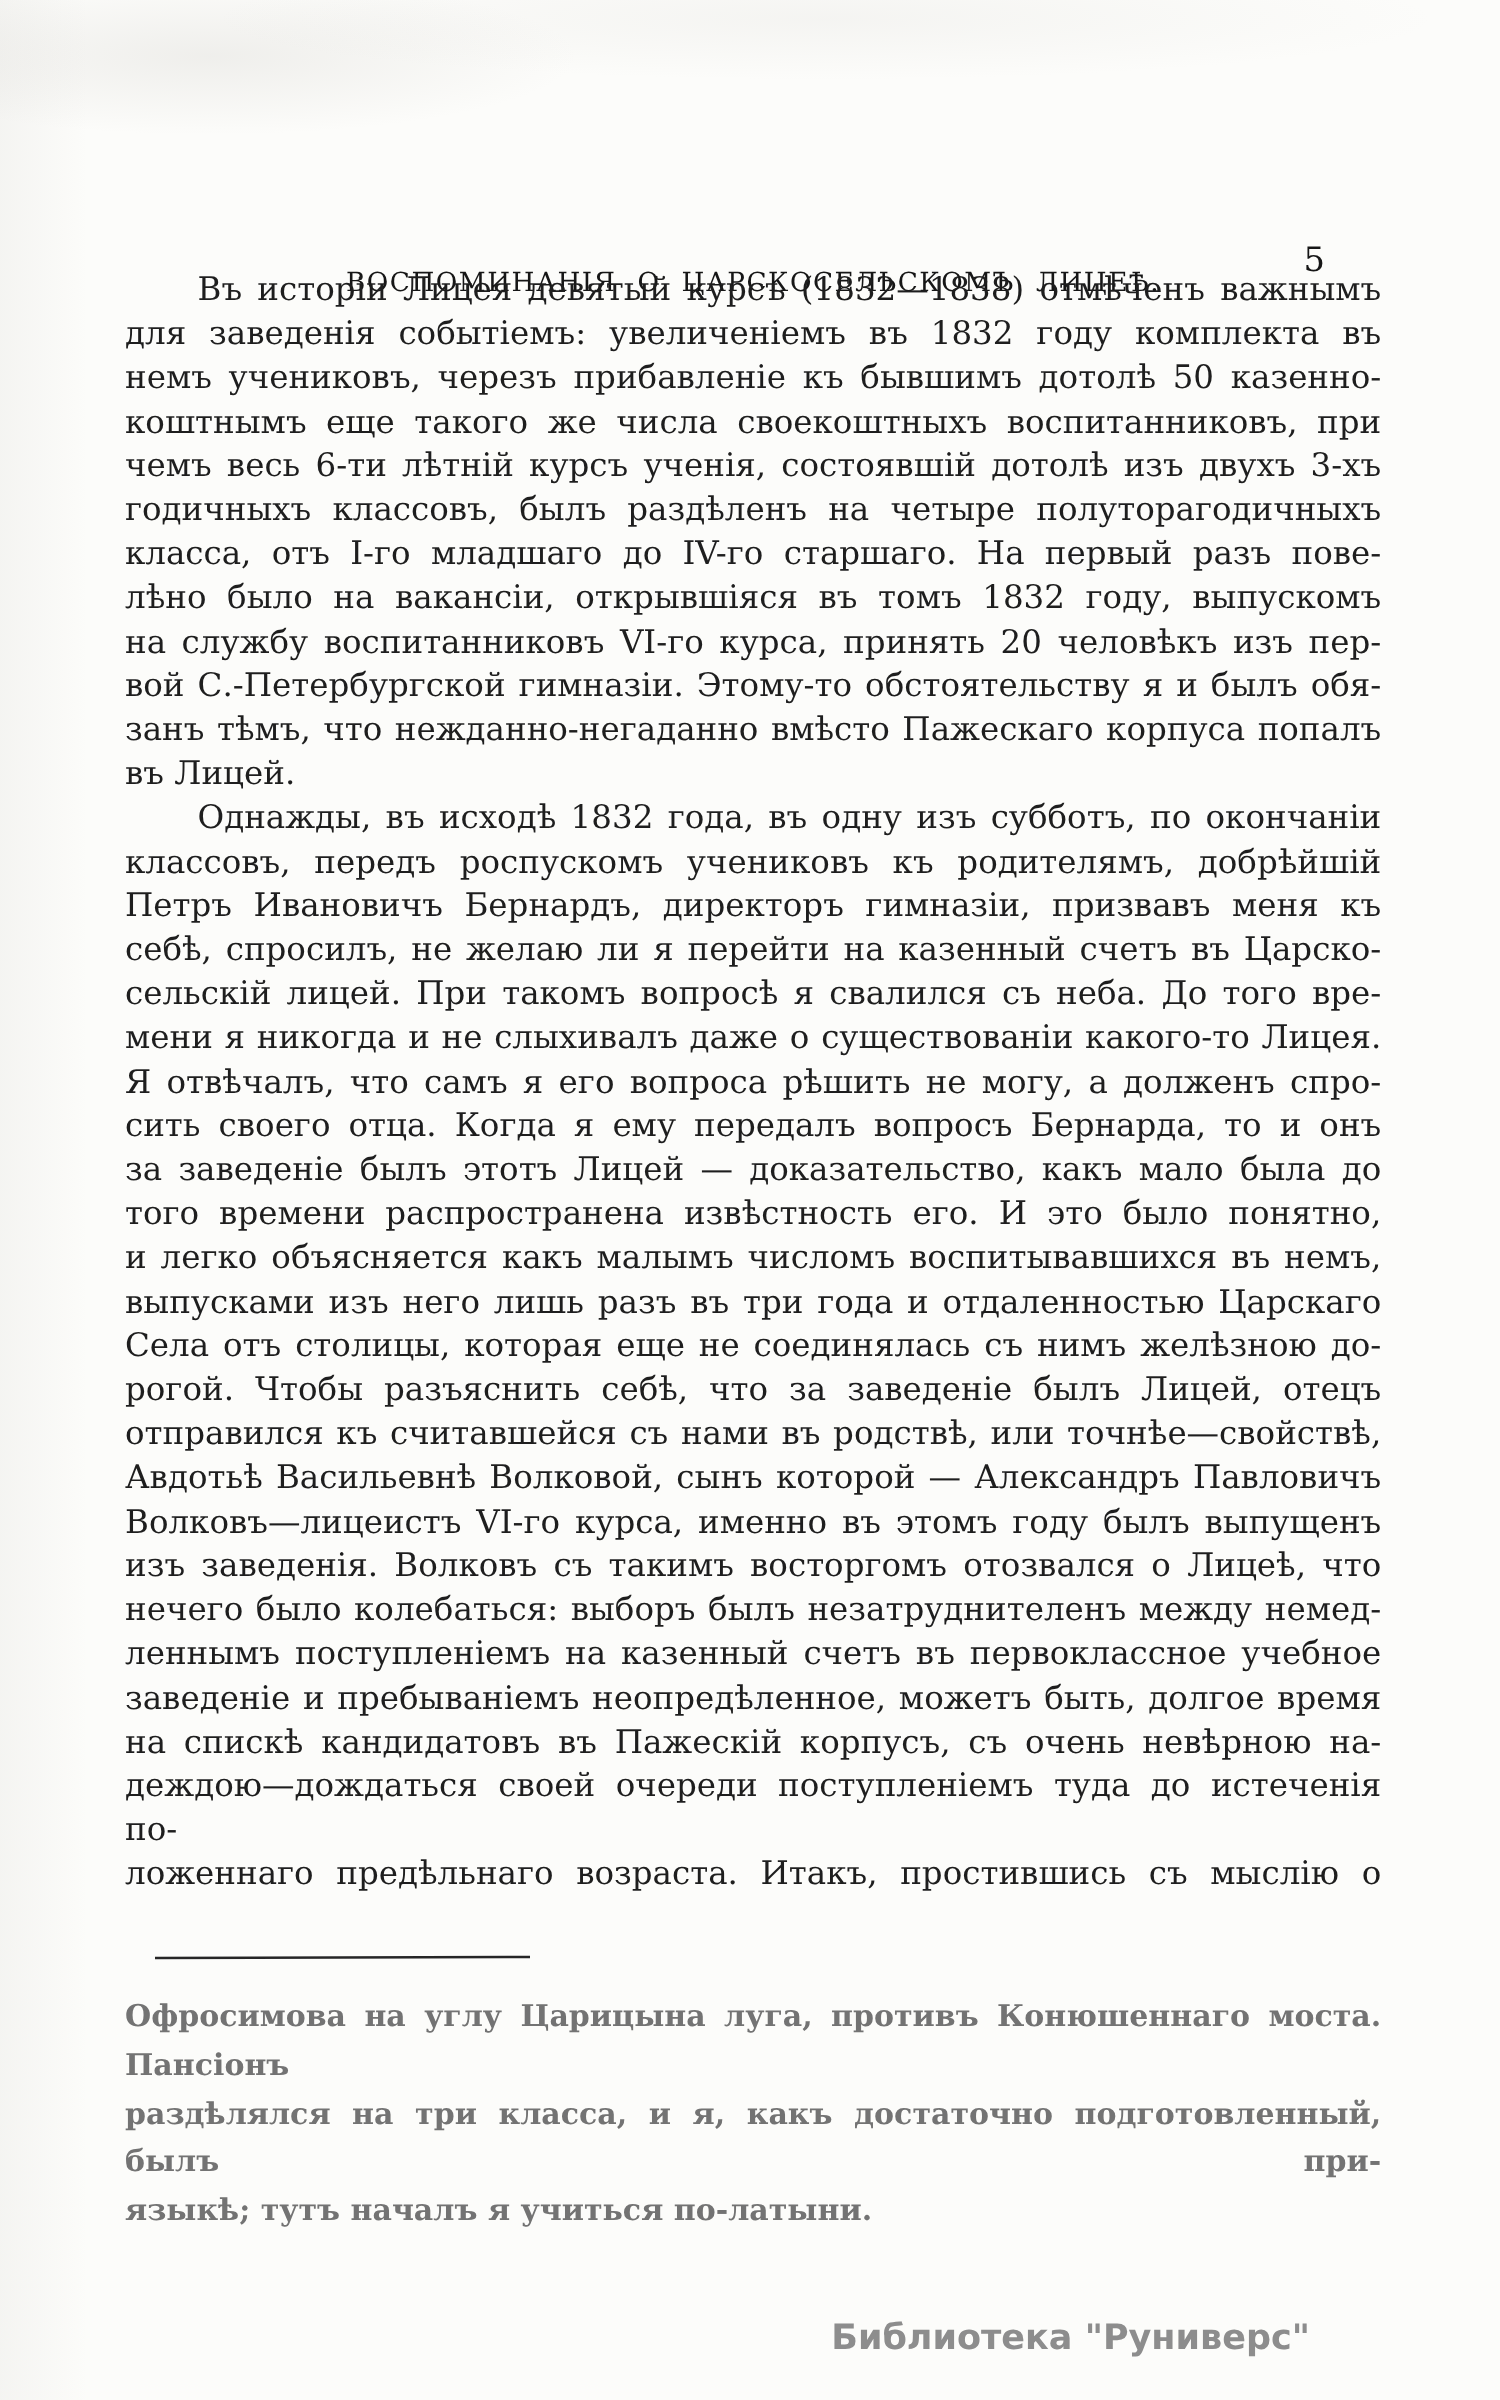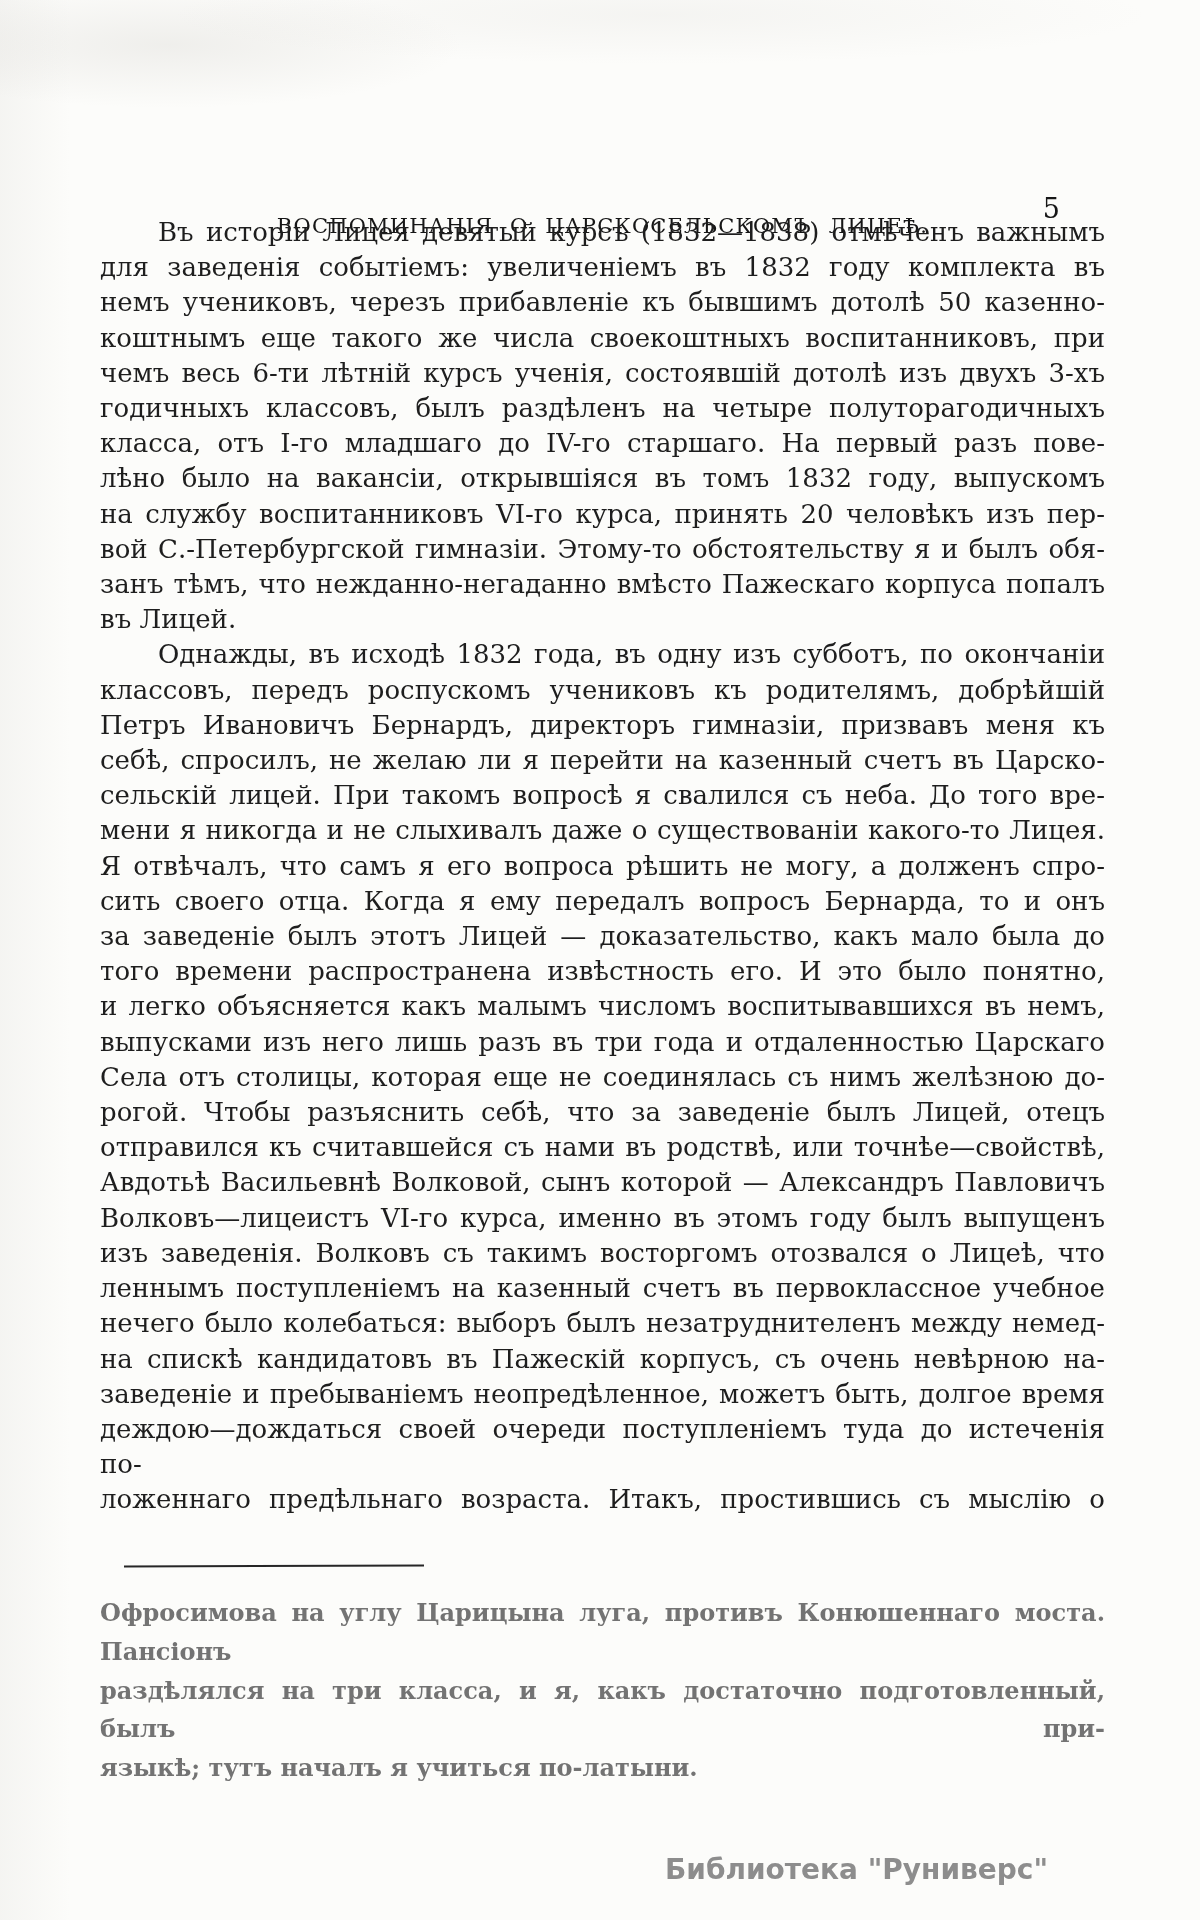--- a/index.html
+++ b/index.html
@@ -112,24 +112,24 @@
         <div class="text-line">за заведеніе былъ этотъ Лицей — доказательство, какъ мало была до</div>
         <div class="text-line">того времени распространена извѣстность его. И это было понятно,</div>
         <div class="text-line">и легко объясняется какъ малымъ числомъ воспитывавшихся въ немъ,</div>
         <div class="text-line">выпусками изъ него лишь разъ въ три года и отдаленностью Царскаго</div>
         <div class="text-line">Села отъ столицы, которая еще не соединялась съ нимъ желѣзною до-</div>
         <div class="text-line">рогой. Чтобы разъяснить себѣ, что за заведеніе былъ Лицей, отецъ</div>
         <div class="text-line">отправился къ считавшейся съ нами въ родствѣ, или точнѣе—свойствѣ,</div>
         <div class="text-line">Авдотьѣ Васильевнѣ Волковой, сынъ которой — Александръ Павловичъ</div>
         <div class="text-line">Волковъ—лицеистъ VI-го курса, именно въ этомъ году былъ выпущенъ</div>
         <div class="text-line">изъ заведенія. Волковъ съ такимъ восторгомъ отозвался о Лицеѣ, что</div>
+        <div class="text-line">нечего было колебаться: выборъ былъ незатруднителенъ между немед-</div>
         <div class="text-line">леннымъ поступленіемъ на казенный счетъ въ первоклассное учебное</div>
-        <div class="text-line">нечего было колебаться: выборъ былъ незатруднителенъ между немед-</div>
+        <div class="text-line">заведеніе и пребываніемъ неопредѣленное, можетъ быть, долгое время</div>
         <div class="text-line">на спискѣ кандидатовъ въ Пажескій корпусъ, съ очень невѣрною на-</div>
-        <div class="text-line">заведеніе и пребываніемъ неопредѣленное, можетъ быть, долгое время</div>
         <div class="text-line">деждою—дождаться своей очереди поступленіемъ туда до истеченія по-</div>
         <div class="text-line">ложеннаго предѣльнаго возраста. Итакъ, простившись съ мыслію о</div>
       </div>
   </div>
 
   <div class="footnote-rule"></div>
 
   <div class="footnote no-just-last">
       <div class="text-line">Офросимова на углу Царицына луга, противъ Конюшеннаго моста. Пансіонъ</div>
       <div class="text-line">раздѣлялся на три класса, и я, какъ достаточно подготовленный, былъ при-</div>

